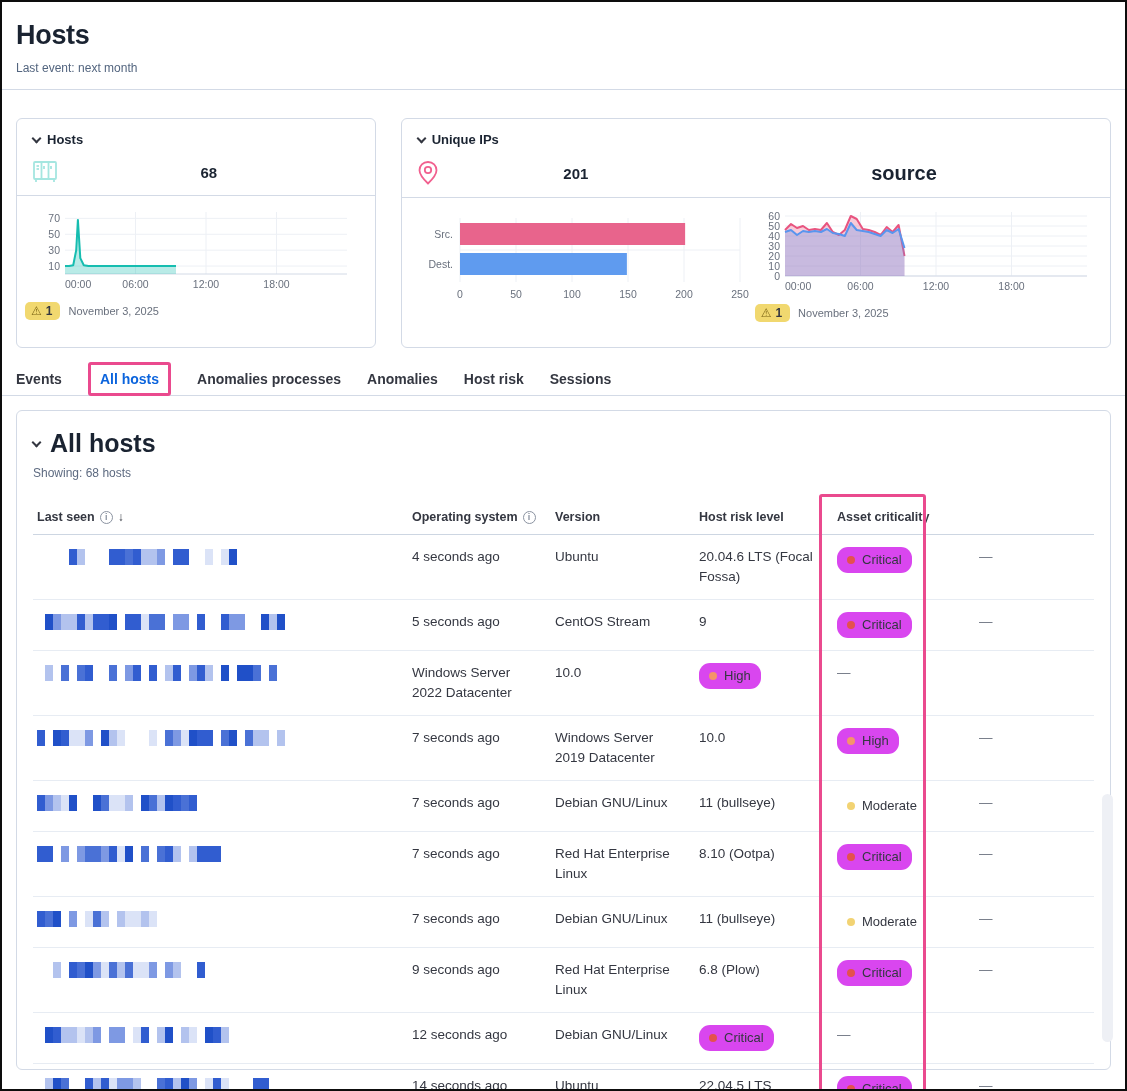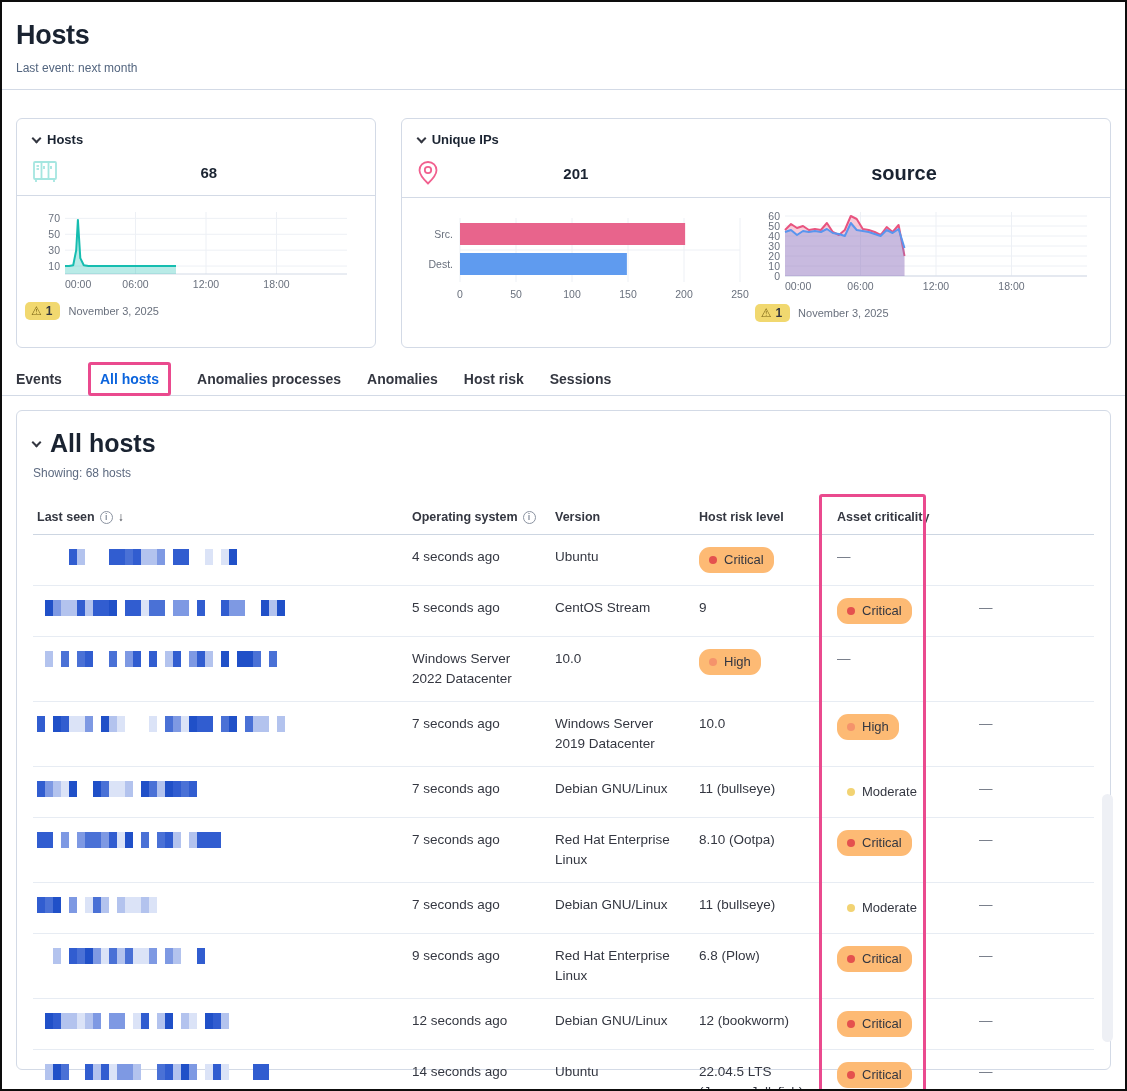--- a/index.html
+++ b/index.html
@@ -78,21 +78,21 @@
   .trow { border-bottom:1px solid #e7ecf3; }
   .trow:last-child { border-bottom:1px solid #e7ecf3; }
   .td { padding:12px 10px 12px 4px; line-height:20px; color:#343741; }
   .td.name { padding-top:14px; }
   .mosaic { display:flex; flex-wrap:wrap; height:16px; overflow:hidden; cursor:pointer; }
   .mosaic i { width:8px; height:16px; display:inline-block; }
   .dash { color:#69707d; }
 
   .pill { display:inline-flex; align-items:center; gap:7px; padding:3px 10px;
           border-radius:11px; font-size:13px; }
-  .pill.critical, .pill.high { background:#fdba74;text-align:center; }
+  .pill.critical, .pill.high { background:#d946ef;text-align:center; }
   .dot { width:8px; height:8px; border-radius:50%; display:inline-block; }
   .dot.critical { background:#e4514e; }
   .dot.high { background:#f5936b; }
   .dot.moderate { background:#f2d373; }
 
   
   .col-annotation { position:absolute; border:3px solid #ea4a8e; border-radius:3px;
                     pointer-events:none; z-index:5; }
   .scroll-hint { position:absolute; right:12px; width:11px; border-radius:6px;
                  background:#eef0f5; z-index:2; }
@@ -310,20 +310,21 @@
                 <i style="background: transparent;"></i>
                 <i style="background: rgb(219, 227, 247);"></i>
                 <i style="background: rgb(32, 80, 200);"></i>
                 <i style="background: transparent;"></i>
                 <i style="background: transparent;"></i>
                 <i style="background: transparent;"></i>
               </div>
             </div>
     <div class="td seen">4 seconds ago</div>
     <div class="td os">Ubuntu</div>
+    <div class="td ver">20.04.6 LTS (Focal Fossa)</div>
     <div class="td risk">
       <span class="pill critical">
         <span class="dot critical"></span>
         <span class="risk-label">Critical</span>
       </span>
     </div>
     <div class="td asset dash">—</div>
   </div>
 
   <div class="trow">
@@ -641,21 +642,20 @@
                 <i style="background: rgb(179, 195, 238);"></i>
                 <i style="background: rgb(219, 227, 247);"></i>
                 <i style="background: transparent;"></i>
                 <i style="background: rgb(32, 80, 200);"></i>
                 <i style="background: rgb(49, 93, 208);"></i>
                 <i style="background: rgb(179, 195, 238);"></i>
               </div>
             </div>
     <div class="td seen">12 seconds ago</div>
     <div class="td os">Debian GNU/Linux</div>
-    <div class="td ver">12 (bookworm)</div>
     <div class="td risk">
       <span class="pill critical">
         <span class="dot critical"></span>
         <span class="risk-label">Critical</span>
       </span>
     </div>
     <div class="td asset dash">—</div>
   </div>
 
   <div class="trow">

